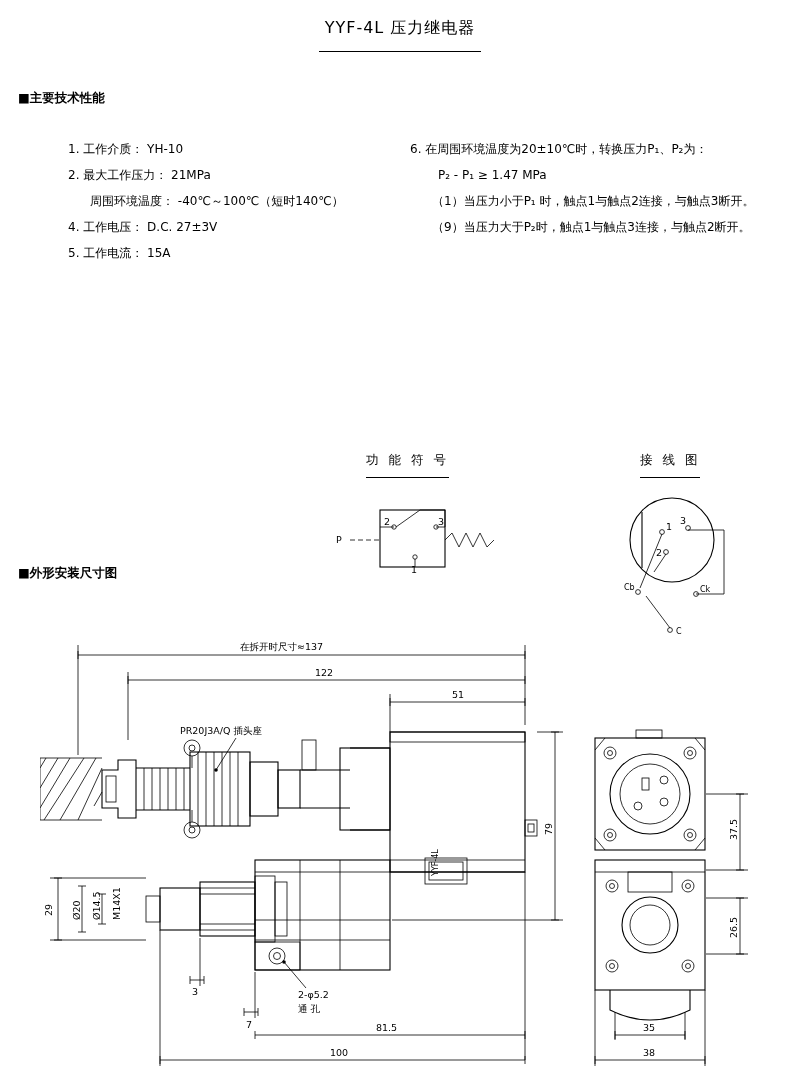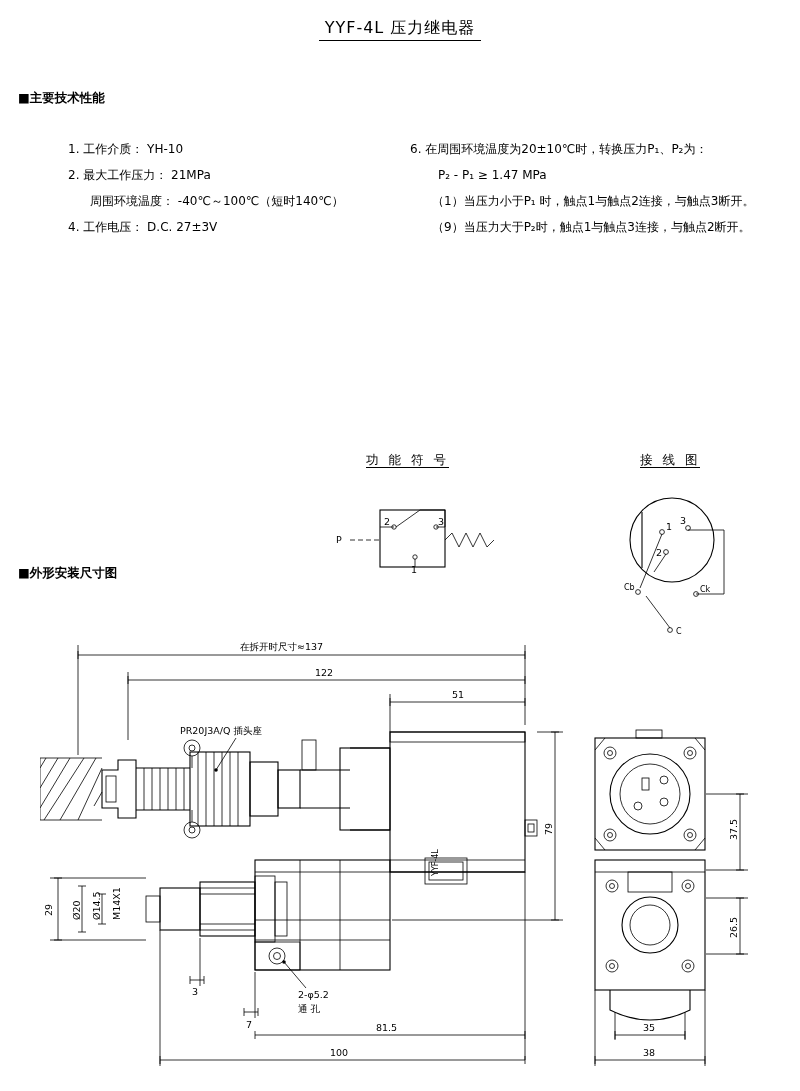--- a/index.html
+++ b/index.html
@@ -11,38 +11,38 @@
     overflow:hidden;
   }
   .abs { position:absolute; }
   
   #title {
     left:0; right:0; top:18px;
     text-align:center;
     font-size:16px;
     letter-spacing:1px;
   }
-  #title .u { border-bottom:1px solid #000; padding:0 6px 3px 6px; }
+  #title .u { border-bottom:1px solid #000; padding:0 6px 14px 6px; }
 
   
   .sec-head { font-size:12.5px; font-weight:bold; }
   #sec-perf { left:18px; top:90px; }
   #sec-dim  { left:18px; top:565px; }
 
   
   .spec { font-size:12px; line-height:26px; white-space:nowrap;margin-left:40px; }
   #spec-left  { left:28px;  top:136px; }
   #spec-right { left:370px; top:136px; }
   .ind { padding-left:22px; }
   .ind2 { padding-left:28px; }
   .frac { display:inline-block; font-size:7px; line-height:7.5px; vertical-align:2px; text-align:left; }
 
   
   .cap { font-size:12.5px; letter-spacing:3px; }
-  .cap span.u { border-bottom:1px solid #000; padding-bottom:0; }
+  .cap span.u { border-bottom:1px solid #000; padding-bottom:10px; }
   #cap-func { left:366px; top:452px; }
   #cap-wire { left:640px; top:452px; }
 
   svg { display:block; }
   .thin { stroke:#000; stroke-width:0.8; fill:none; }
   .med  { stroke:#000; stroke-width:1.1; fill:none; }
   .lbl  { font-size:9.5px; font-family:"DejaVu Sans", sans-serif; }
   .lbl-s{ font-size:8px; font-family:"DejaVu Sans", sans-serif; }
   .lbl-cn{ font-size:9.5px; font-family:"DejaVu Sans", sans-serif; }
 </style>
@@ -53,20 +53,21 @@
   <span class="u">YYF-4L 压力继电器</span>
 </div>
 
 <div class="abs sec-head" id="sec-perf">■主要技术性能</div>
 
 <div class="abs spec" id="spec-left">
   <div>1.  工作介质：  YH-10</div>
   <div>2.  最大工作压力：  21MPa</div>
   <div class="ind">周围环境温度：  -40℃～100℃（短时140℃）</div>
   <div>4.  工作电压：  D.C. 27±3V</div>
+  <div>5.  工作电流：  15A</div>
 </div>
 
 <div class="abs spec" id="spec-right">
   <div>6.  在周围环境温度为20±10℃时，转换压力P₁、P₂为：</div>
   <div class="ind2">P₂ - P₁   ≥  1.47  MPa</div>
   <div class="ind">（1）当压力小于P₁ 时，触点1与触点2连接，与触点3断开。</div>
   <div class="ind">（9）当压力大于P₂时，触点1与触点3连接，与触点2断开。</div>
 </div>
 
 <div class="abs cap" id="cap-func">

